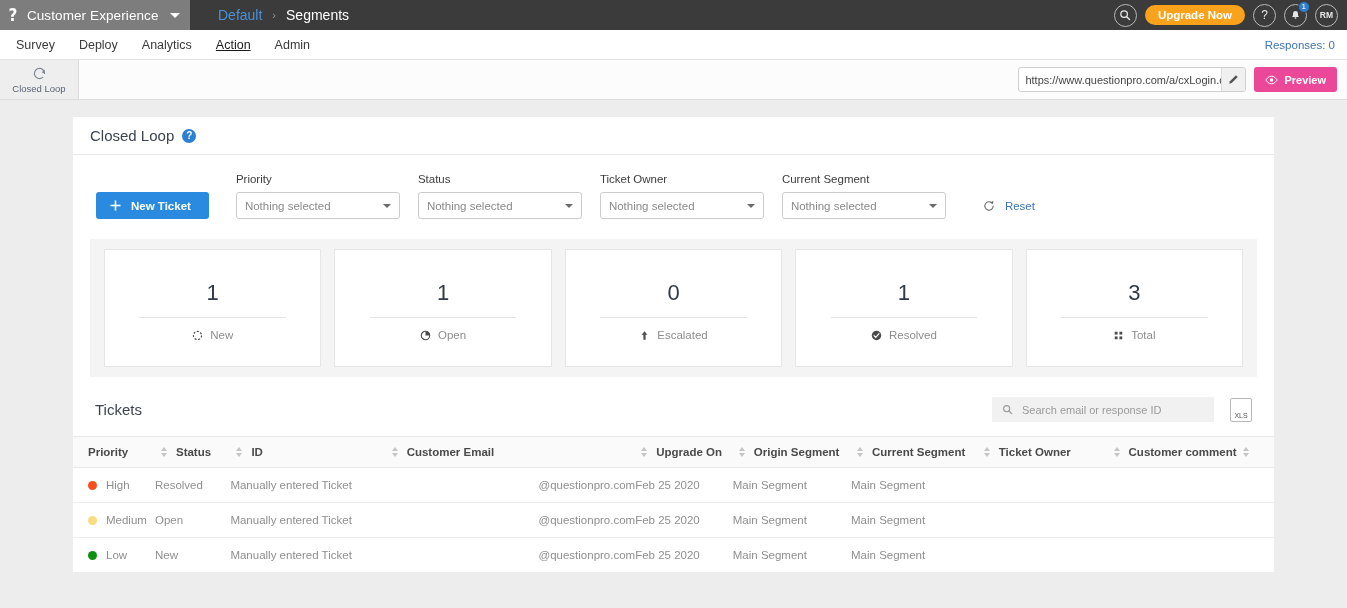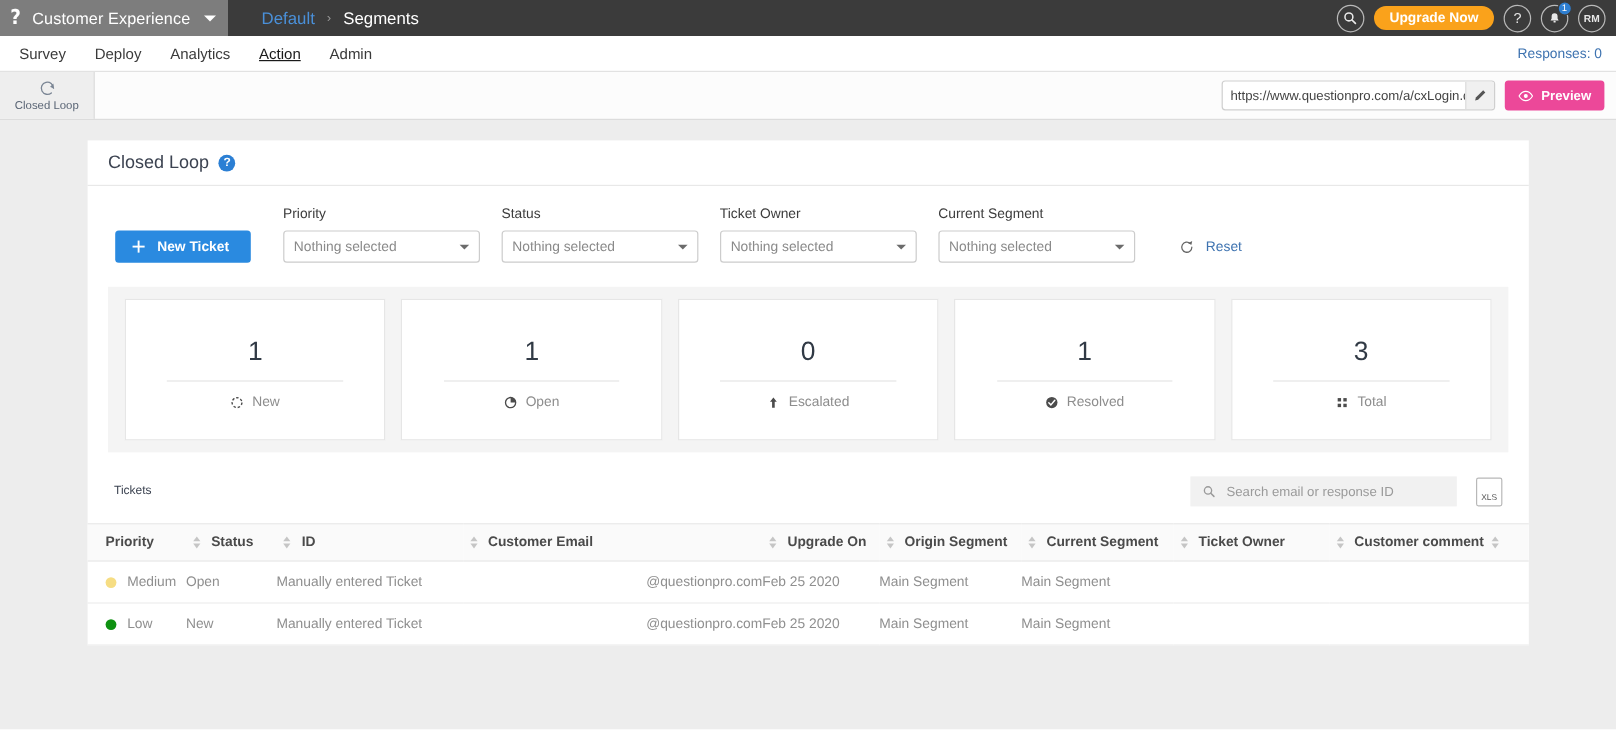--- a/index.html
+++ b/index.html
@@ -168,21 +168,21 @@
   .kpi-rule { width: 68%; height: 1px; background: #e4e4e4; margin: 13px 0 0 0; }
   .kpi-label-row {
     display: flex; align-items: center; gap: 7px; margin-top: 11px;
     font-size: 11.5px; color: #8d8d8d;
   }
   .kpi-icon { color: #4c4c4c; line-height: 0; display: flex; }
 
   .tickets-head {
     display: flex; align-items: center; padding: 20px 22px 14px 22px;
   }
-  .tickets-title { font-size: 10px; color: #3c4351; }
+  .tickets-title { font-size: 15px; color: #3c4351; }
   .tickets-tools { margin-left: auto; display: flex; align-items: center; gap: 16px; }
   .search-box {
     width: 222px; height: 25px; background: #f1f1f1;
     display: flex; align-items: center; gap: 9px; padding: 0 10px;
     font-size: 11px; color: #9a9a9a;
   }
   .xls-btn {
     width: 22px; height: 24px; border: 1px solid #b8b8b8; border-radius: 2px;
     display: flex; align-items: flex-end; justify-content: center;
     font-size: 7px; color: #555; padding-bottom: 2px; position: relative;
@@ -529,20 +529,36 @@
                 <span>Customer comment</span>
                 <span class="sort-ico">
                   <i class="up"></i>
                   <i class="dn"></i>
                 </span>
               </div>
           </th>
         </tr>
       </thead>
       <tbody>
+        <tr>
+          <td>
+            <div class="pri-cell">
+              <span class="dot" style="background: rgb(244, 81, 30);"></span>
+              <span>High</span>
+            </div>
+          </td>
+          <td>Resolved</td>
+          <td>Manually entered Ticket</td>
+          <td class="email-cell">@questionpro.com</td>
+          <td>Feb 25 2020</td>
+          <td>Main Segment</td>
+          <td>Main Segment</td>
+          <td></td>
+          <td></td>
+        </tr>
         <tr>
           <td>
             <div class="pri-cell">
               <span class="dot" style="background: rgb(246, 221, 131);"></span>
               <span>Medium</span>
             </div>
           </td>
           <td>Open</td>
           <td>Manually entered Ticket</td>
           <td class="email-cell">@questionpro.com</td>

